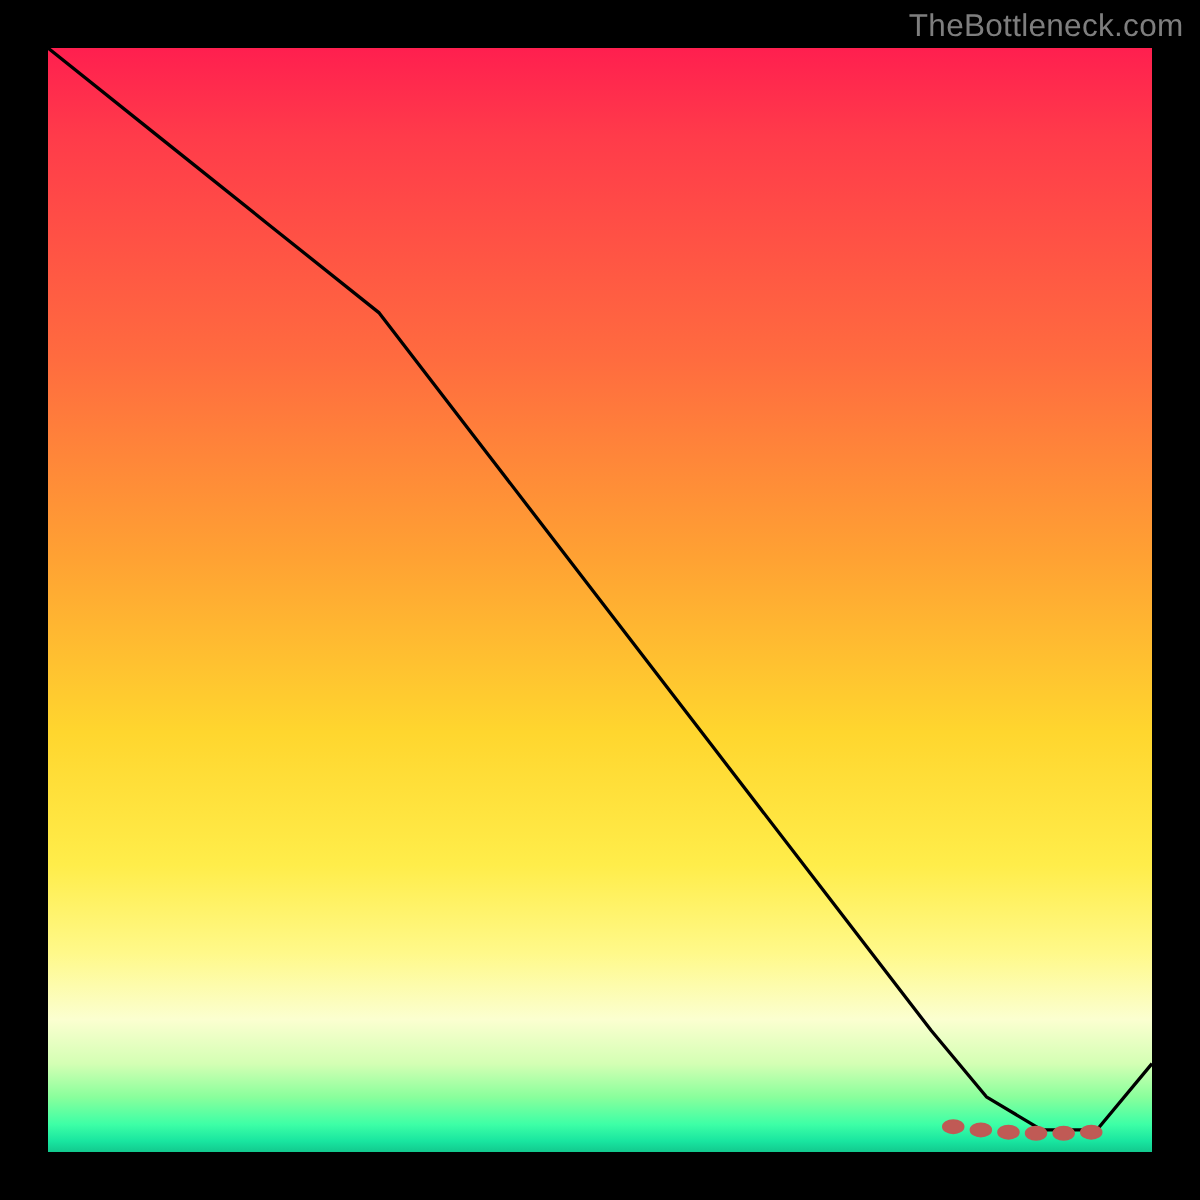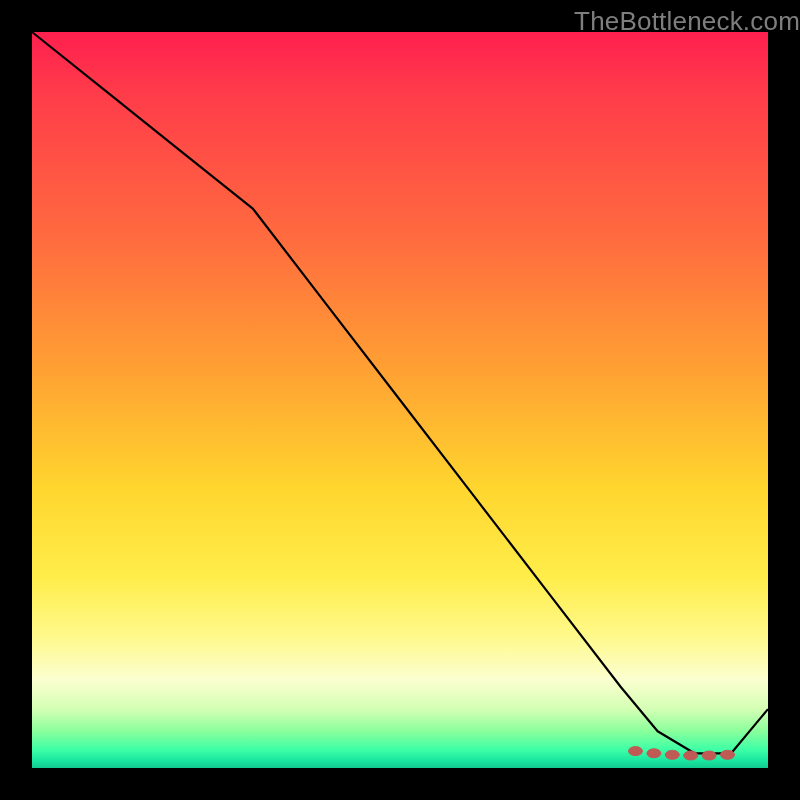--- a/index.html
+++ b/index.html
@@ -44,23 +44,23 @@
       #d4ffb4 92%,
       #8aff9c 95%,
       #3dffa6 97.5%,
       #19e6a0 99%,
       #12c98e 100%
     );
   }
   .watermark {
     position: absolute;
     top: 6px;
-    right: 0;
+    right: 11px;
     color: #7e7e7e;
-    font-size: 26px;
+    font-size: 21px;
     font-weight: 400;
     letter-spacing: 0.2px;
     user-select: none;
   }
   svg.curve {
     position: absolute;
     left: 0;
     top: 0;
     width: 100%;
     height: 100%;

